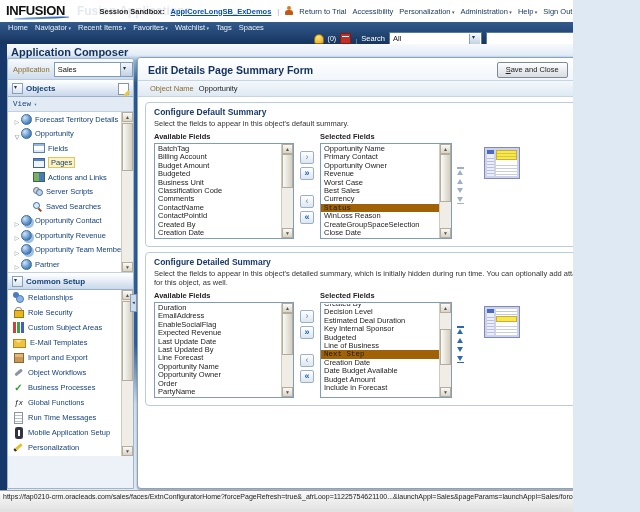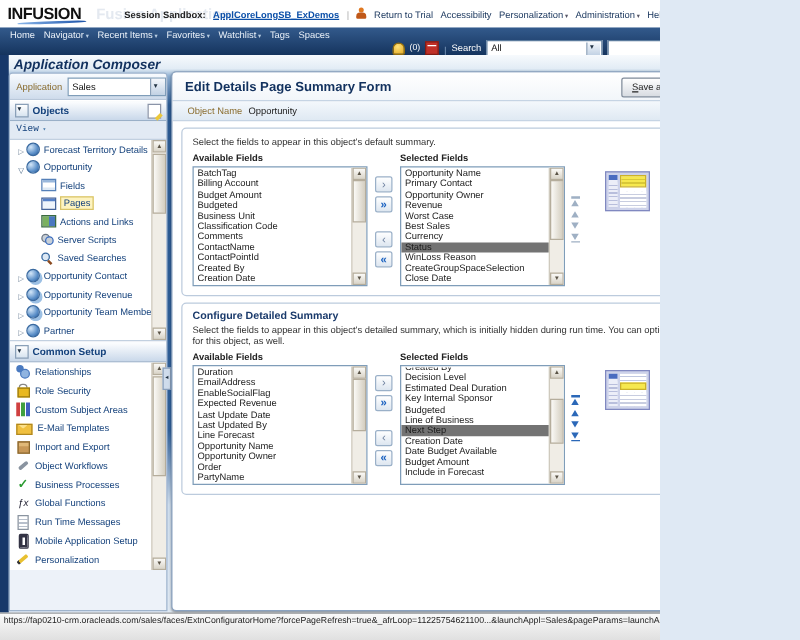--- a/index.html
+++ b/index.html
@@ -1,17 +1,17 @@
 <!DOCTYPE html>
 <html><head>
 <meta charset="utf-8">
 <style>
   html,body{margin:0;padding:0;}
   body{width:640px;height:512px;overflow:hidden;font-family:"Liberation Sans",sans-serif;background:#dfe9f4;}
-  .screen{position:relative;width:528px;height:512px;overflow:hidden;}
+  .screen{position:relative;width:528px;height:512px;overflow:hidden;padding-left:45px;}
 
   
   .topbar{position:absolute;left:0;top:0;width:640px;height:22px;background:#fff;display:flex;align-items:center;}
   .logo{font-size:13px;font-weight:bold;letter-spacing:-0.4px;color:#111;margin-left:6px;position:relative;padding-bottom:2px;}
   .logo::after{content:"";position:absolute;left:8px;right:-4px;bottom:1px;height:2px;background:linear-gradient(90deg,#8ab6ea,#1b52a8);transform:rotate(-2deg);border-radius:40%;}
   .wm{font-size:12px;font-weight:bold;color:#e4e9f0;margin-left:12px;white-space:nowrap;}
   .topright{position:absolute;right:4px;top:0;height:22px;display:flex;align-items:center;gap:6px;font-size:7.5px;color:#1e3a60;white-space:nowrap;}
   .sess-label{font-weight:bold;color:#222;}
   .sess-link{font-weight:bold;color:#0b4fa8;text-decoration:underline;}
   .vsep::before{content:"|";color:#aaa;}
@@ -43,21 +43,21 @@
   .gobtn::after{content:"\2192";color:#1b62c0;font-weight:bold;font-size:9px;line-height:11px;}
   .adv{width:10px;height:10px;position:relative;display:inline-block;}
   .adv::before{content:"";position:absolute;left:1px;top:4px;width:7px;height:2px;background:#3a6cc0;transform:rotate(-35deg);}
   .adv::after{content:"";position:absolute;right:0;bottom:1px;width:3px;height:3px;background:#c03028;border-radius:50%;}
 
   
   .content{position:absolute;left:0;top:44px;width:640px;height:446px;
     background:linear-gradient(180deg,#f7fafd 0px,#e2ecf5 11px,#8fb0d2 17px,#2c5a92 40px,#30609a 300px,#cfdeee 360px,#e0eaf4 446px);}
   .edge-l{position:absolute;left:0;top:0;bottom:0;width:7px;background:#17386a;}
   .edge-r{position:absolute;right:0;top:0;bottom:0;width:10px;background:#17386a;}
-  .app-title{position:absolute;left:11px;top:2px;font-size:11px;font-weight:bold;color:#12315e;font-style:italic;}
+  .app-title{position:absolute;left:11px;top:2px;font-size:11px;font-weight:bold;color:#12315e;}
 
   
   .sidebar{position:absolute;left:7px;top:14px;width:125px;height:429px;background:#edf2f9;border:1px solid #9fb4cd;border-radius:3px 3px 0 0;overflow:hidden;}
   .approw{height:20px;display:flex;align-items:center;gap:4px;padding-left:5px;background:linear-gradient(#f8fbfe,#cfdcec);border-bottom:1px solid #b9c8da;}
   .flabel-gold{font-size:7.5px;color:#8a6d2f;}
   .appsel{width:76px;height:13px;background:#fff;border:1px solid #7f9db9;font-size:7.5px;display:flex;align-items:center;padding-left:3px;position:relative;color:#111;}
   .appsel .sarr{position:absolute;right:0px;top:0px;bottom:0px;width:11px;background:linear-gradient(#f4f7fb,#c2d2e4);border-left:1px solid #8aa0b8;}
   .appsel .sarr::after{content:"\25BE";position:absolute;left:2px;top:1px;font-size:6px;color:#234;}
   .acchdr{height:15px;display:flex;align-items:center;gap:3px;padding:0 4px;background:linear-gradient(#fdfeff,#c9d8ea);border-top:1px solid #fff;border-bottom:1px solid #9ab0c8;}
   .acchdr .txt{font-size:8px;font-weight:bold;color:#15427c;flex:1;}
@@ -137,21 +137,21 @@
   .stitle{font-size:8.5px;font-weight:bold;color:#1a3a6b;}
   .sdesc{font-size:7.5px;color:#333;margin:2px 0 1px;}
   .srow{display:flex;align-items:flex-start;}
   .fcol{display:flex;flex-direction:column;}
   .flabel{font-size:7.5px;font-weight:bold;color:#222;margin:3px 0 2px;}
   .w-av{width:140px;}
   .w-sel{width:132px;}
   .lbox{position:relative;height:94px;border:1px solid #7f9db9;background:#fff;overflow:hidden;}
   .opts{position:absolute;left:0;top:1px;right:11px;bottom:0;overflow:hidden;}
   .opt{font-size:7.5px;line-height:8.4px;padding-left:3px;color:#1c1c1c;white-space:nowrap;overflow:hidden;}
-  .opt.sel{background:#737373;}
+  .opt.sel{background:#a16207;font-family:Liberation Mono, monospace;}
   .clip .opt:first-child{margin-top:-4px;}
   .shcol{display:flex;flex-direction:column;align-items:center;width:26px;padding-top:22px;gap:3px;flex:none;}
   .shbtn{width:14px;height:13px;border:1px solid #9ab0c8;border-radius:2px;background:linear-gradient(#ffffff,#dde6f0);font-size:9px;line-height:11px;text-align:center;color:#6f82a0;box-sizing:border-box;}
   .shbtn.dbl{color:#1b62c0;font-weight:bold;}
   .shgap{height:9px;}
   .rcol{display:flex;flex-direction:column;align-items:center;width:16px;padding-top:38px;gap:4px;flex:none;}
   .tri-up{width:0;height:0;border-left:3.5px solid transparent;border-right:3.5px solid transparent;border-bottom:5px solid;}
   .tri-dn{width:0;height:0;border-left:3.5px solid transparent;border-right:3.5px solid transparent;border-top:5px solid;}
   .rbar{width:7px;height:1.5px;}
   .gray .tri-up,.gray .tri-dn{color:#9fb0c4;border-bottom-color:#9fb0c4;border-top-color:#9fb0c4;}
@@ -372,20 +372,21 @@
           <span class="btn">Save and Close</span>
           <span class="btn">Cancel</span>
         </span>
       </div>
       <div class="objband">
         <span class="flabel-gold">Object Name</span>
         <span class="objval">Opportunity</span>
       </div>
 
       <div class="sec">
+        <div class="stitle">Configure Default Summary</div>
         <div class="sdesc">Select the fields to appear in this object's default summary.</div>
         <div class="srow">
           <div class="fcol w-av">
             <span class="flabel">Available Fields</span>
             <div class="lbox">
               <div class="opts">
                 <div class="opt">BatchTag</div>
                 <div class="opt">Billing Account</div>
                 <div class="opt">Budget Amount</div>
                 <div class="opt">Budgeted</div>

